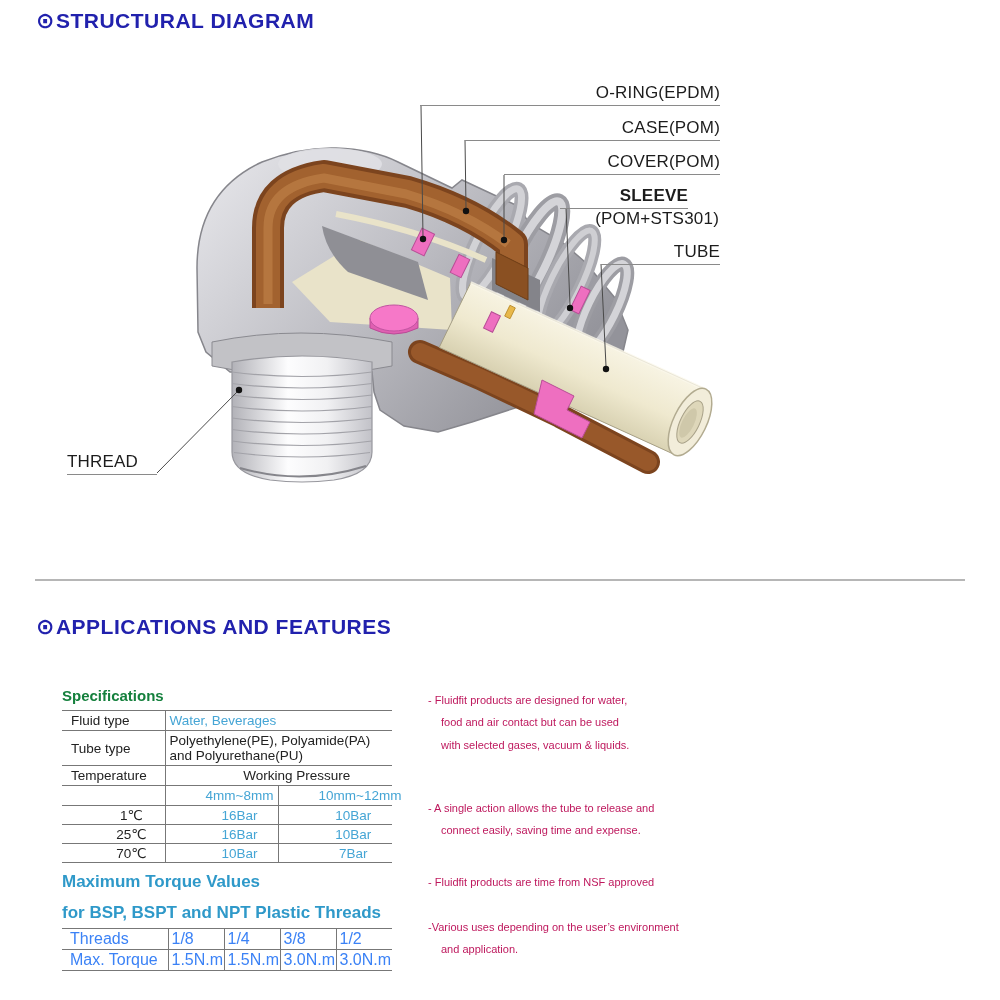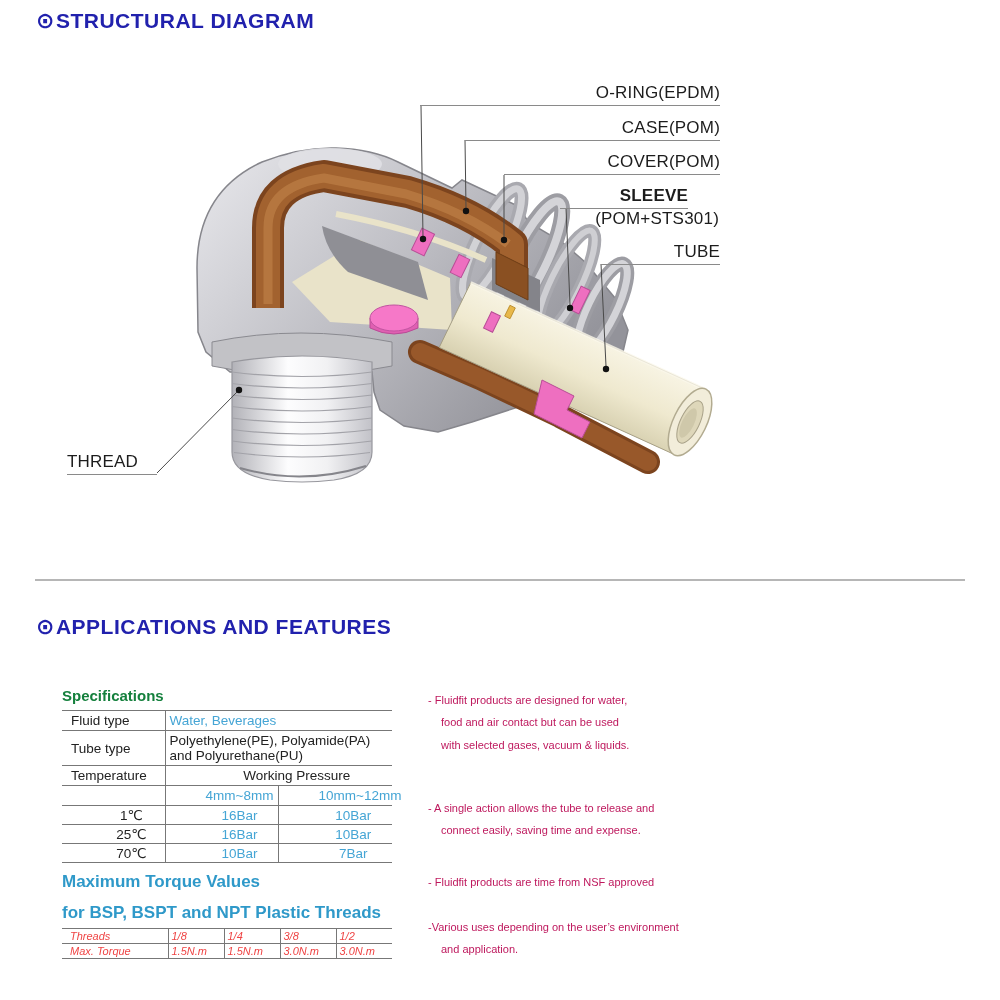--- a/index.html
+++ b/index.html
@@ -47,21 +47,21 @@
   table.spec .blue{color:#45a5d5;margin-top:15px;}
   table.spec .c{text-align:center;padding-left:40px;}
   table.spec tr.trow td{padding-top:1px;padding-bottom:1px;}
 
   
   .torque-title{position:absolute;left:62px;color:#2f99c9;font-weight:bold;font-size:17px;white-space:nowrap;}
   #torque-title1{top:832px;margin-top:40px;}
   #torque-title2{top:903px;}
   table.torque{
     position:absolute;left:62px;top:928px;width:330px;border-collapse:collapse;table-layout:fixed;
-    font-size:11px;color:#ef4444;font-style:italic;
+    font-size:16px;color:#3b82f6;
   }
   table.torque td{border-top:1px solid #777;border-bottom:1px solid #777;padding:1px 3px;text-align:left;}
   table.torque td.lab{text-align:left;padding-left:8px;}
   table.torque td.vline{border-left:1px solid #777;}
 
   
   .features{position:absolute;left:428px;top:689px;width:560px;font-size:11px;color:#be185d;}
   .feature{margin:0 0 0 0;}
   .feature .fl{line-height:22.3px;white-space:nowrap;}
   .feature .cont{padding-left:13px;}

